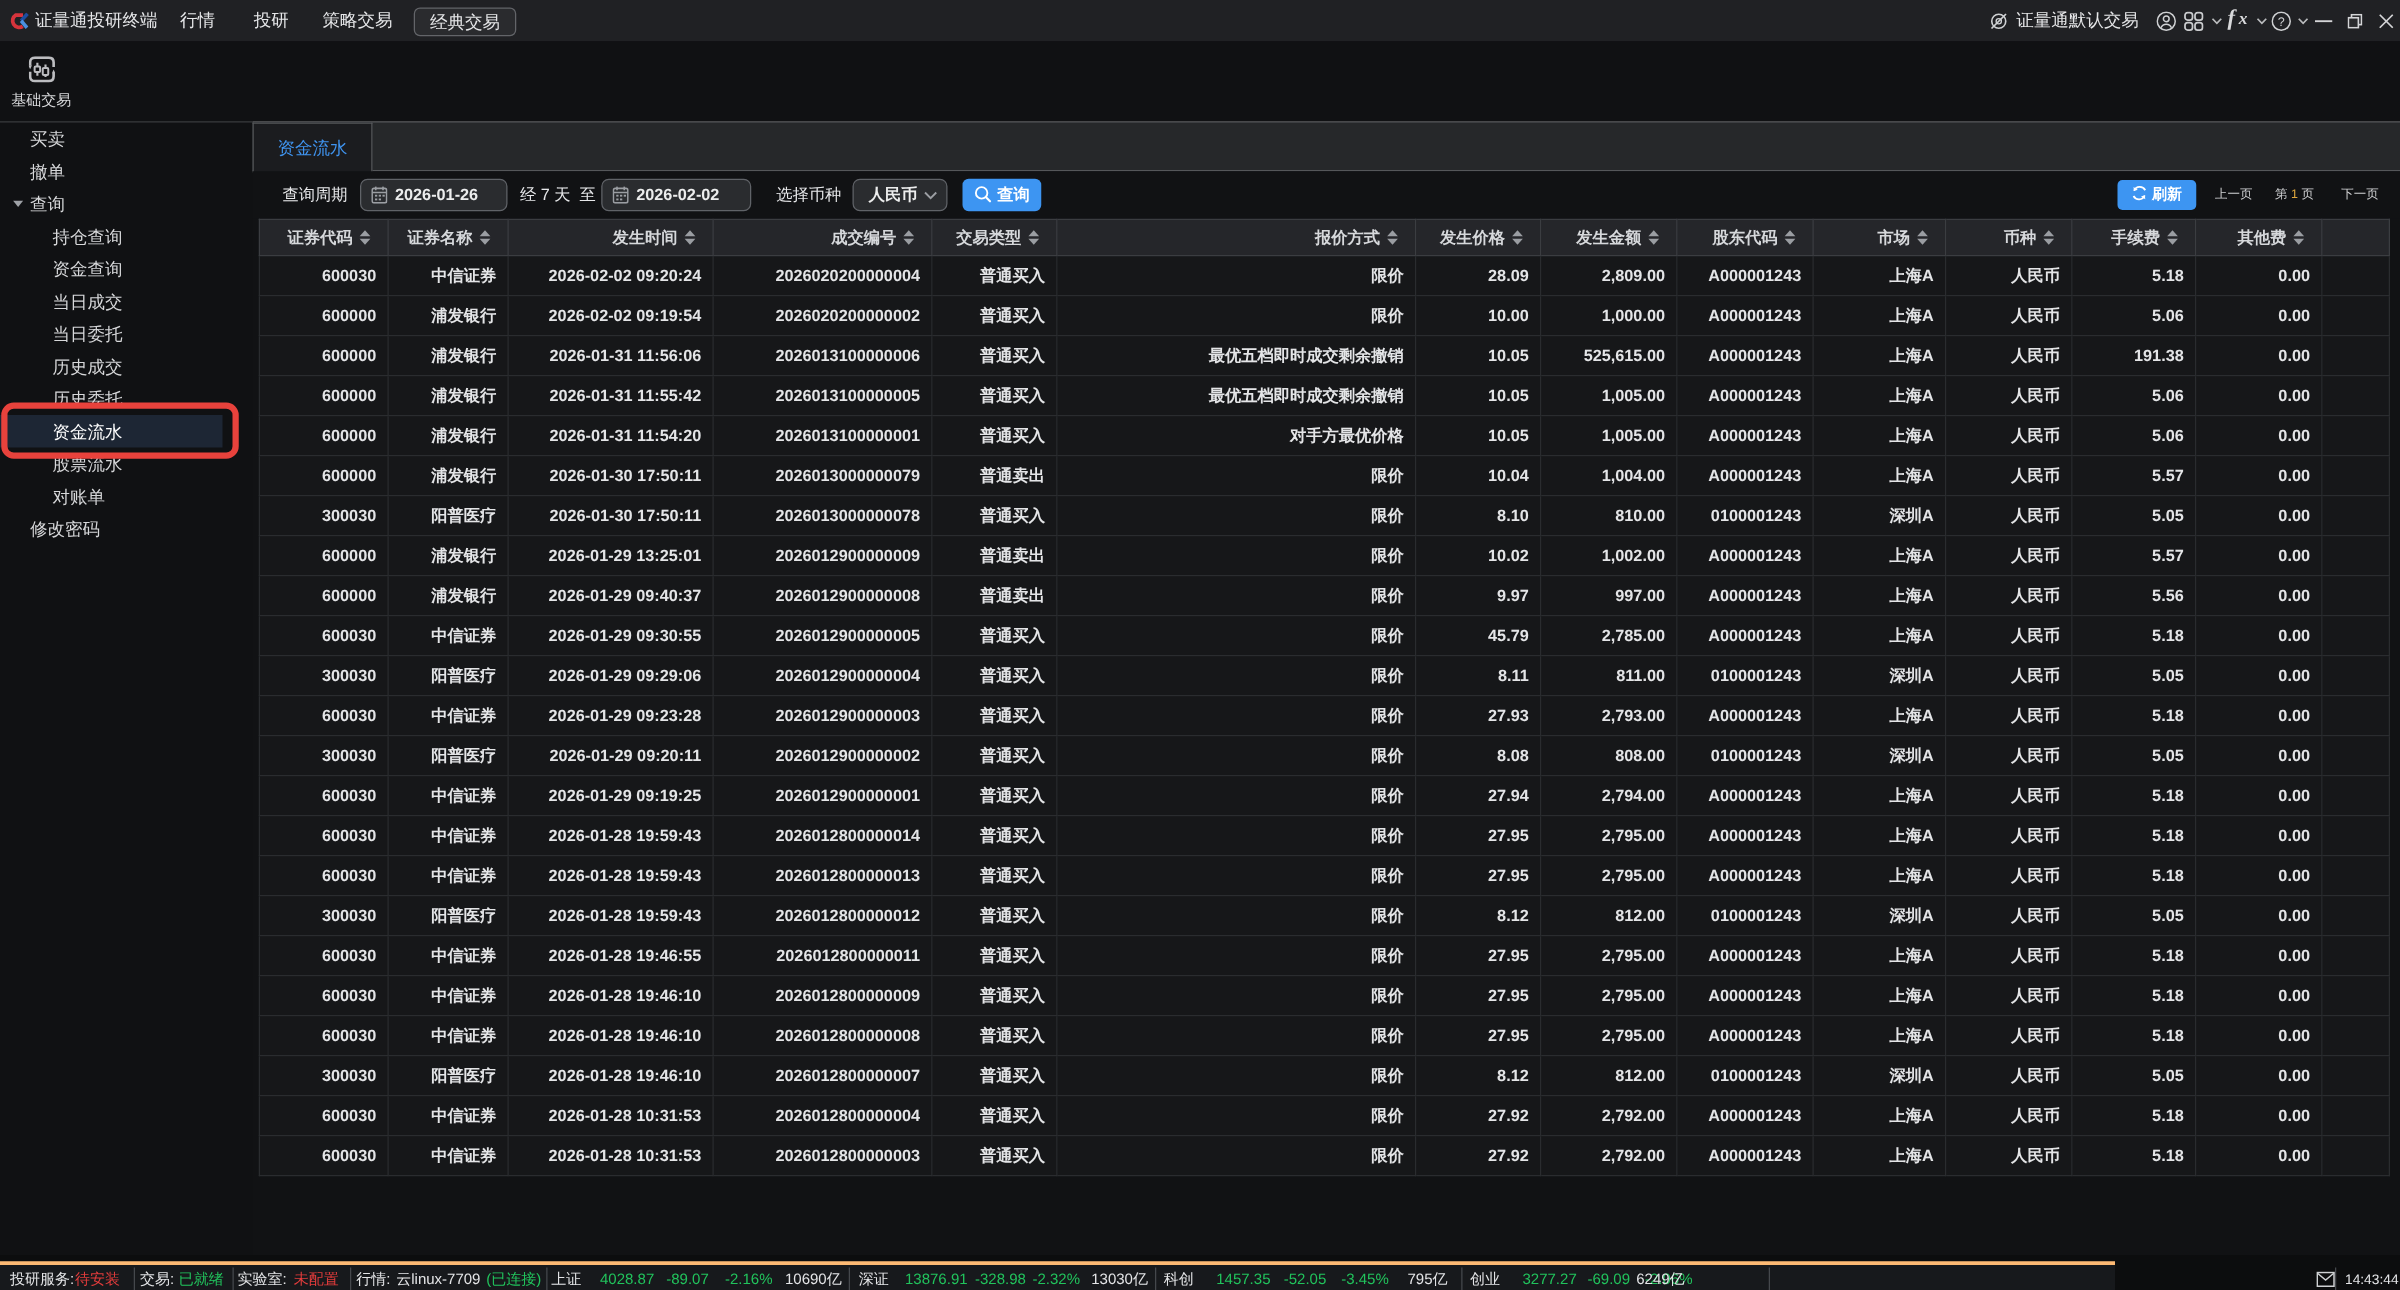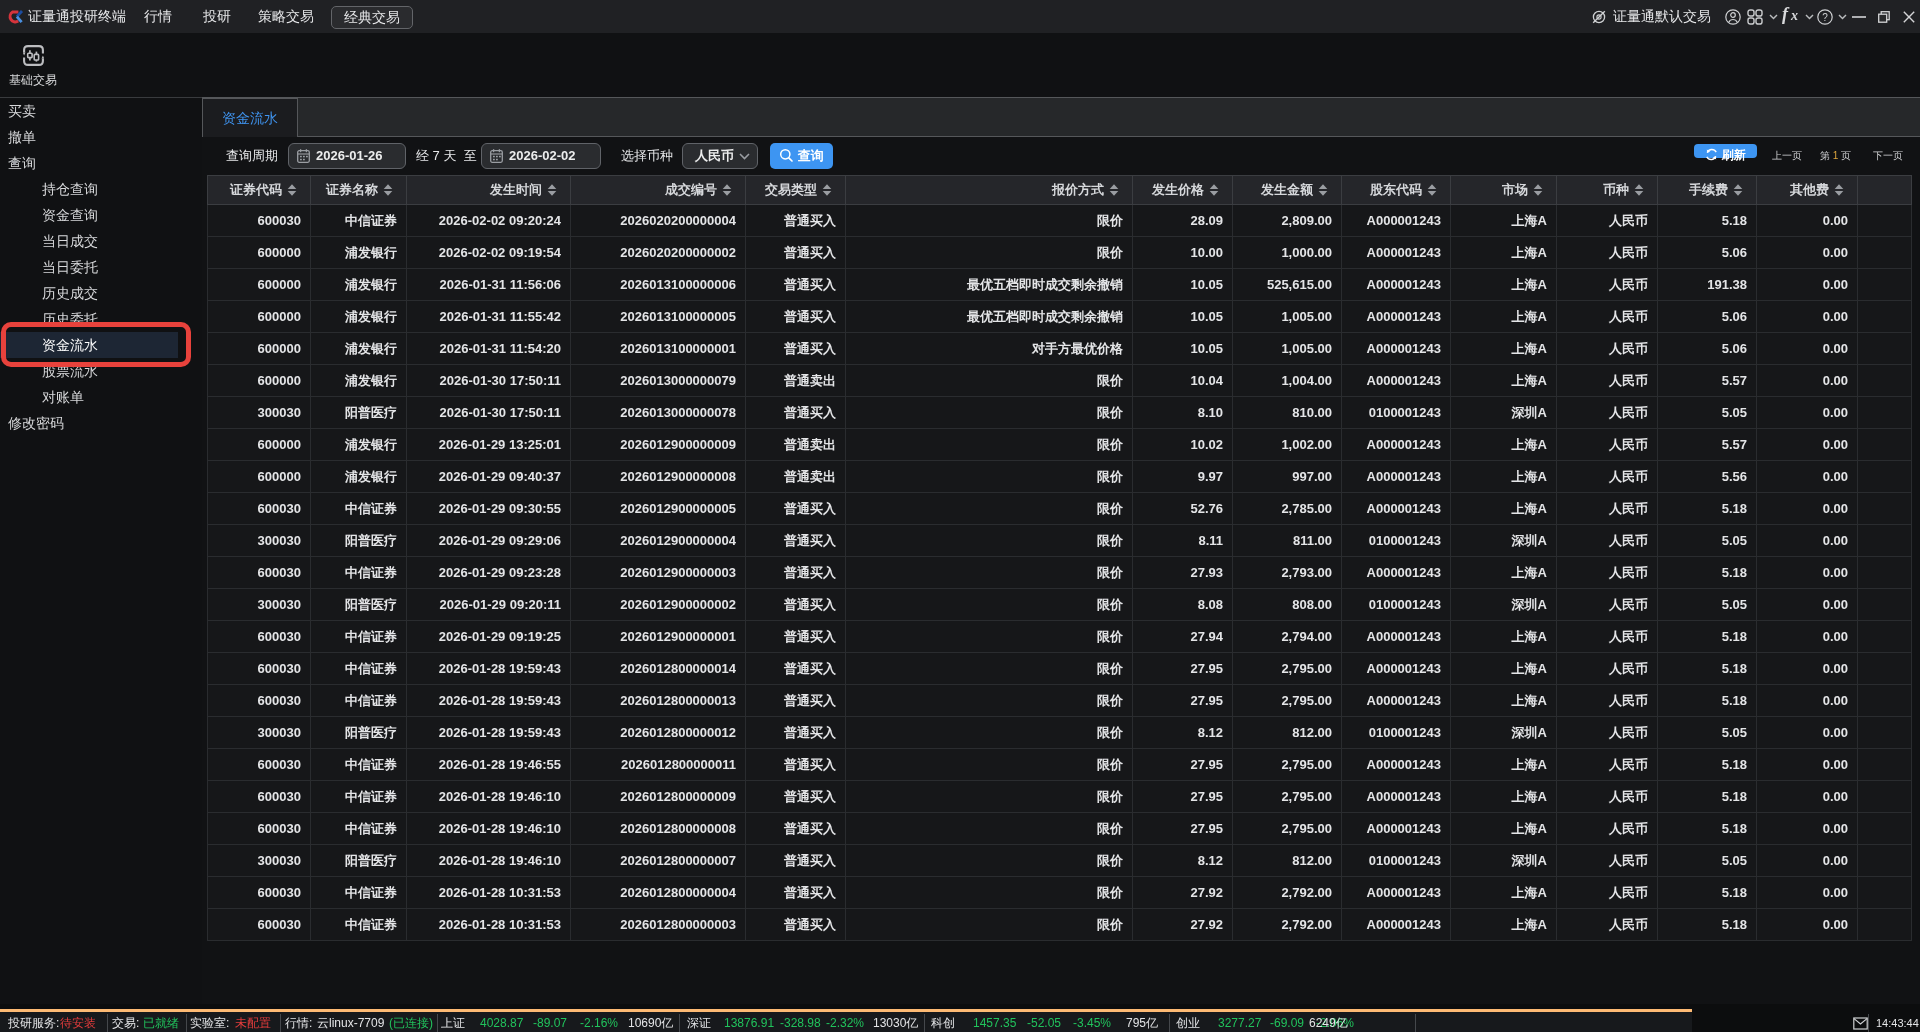--- a/index.html
+++ b/index.html
@@ -8,37 +8,37 @@
 .logo{position:absolute;left:7px;top:10px}
 #tbtitle{left:28px}
 .clsbox{position:absolute;left:331px;top:6px;width:82px;height:23px;line-height:21px;text-align:center;border:1px solid #636569;border-radius:5px;background:#2a2b2e}
 .fx{position:absolute;left:1782px;top:4px;font-family:"Liberation Serif",serif;font-style:italic;font-size:18px;font-weight:700;color:#d8d9db}
 .fx2{position:absolute;left:1791px;top:8px;font-family:"Liberation Serif",serif;font-style:italic;font-size:14px;font-weight:700;color:#d8d9db}
 .ticon{position:absolute}
 #toolbar{position:absolute;left:0;top:33px;width:1920px;height:64px;background:#101113}
 .bicon{position:absolute;left:23px;top:12px}
 .blabel{position:absolute;left:7px;top:39px;width:52px;text-align:center;font-size:12px;color:#d9dadc}
 #sidebar{position:absolute;left:0;top:97px;width:202px;height:907px;background:#101113;border-top:1px solid #393b3e}
-.si{position:relative;height:26px;line-height:26px;font-size:14px;color:#d7d8da;padding-left:8px}
+.si{position:relative;height:26px;line-height:26px;font-size:14px;color:#d7d8da;padding-left:24px}
 .si.lv1{padding-left:42px}
 .si.act{background:#1d2634;width:178px;color:#fff}
 .arr{position:absolute;left:10px;top:10px}
 #content{position:absolute;left:202px;top:97px;width:1718px;height:907px;background:#111214}
 #tabbar{position:absolute;left:0;top:0;width:1718px;height:40px;background:#26282a;border-top:1px solid #55575a;border-bottom:1px solid #55575a}
 #tab1{position:absolute;left:0;top:0;width:96px;height:40px;background:#1b1c1f;border:1px solid #55575a;border-bottom:none;color:#3f94f0;font-size:14px;text-align:center;line-height:39px}
 #querybar{position:absolute;left:0;top:40px;width:1718px;height:38px;background:#111214;font-size:13px;color:#e7e8ea}
 #querybar .q{position:absolute;top:0;height:38px;line-height:38px;font-weight:400}
 .dinput{position:absolute;top:6px;height:26px;background:#2a2c2f;border:1px solid #606368;border-radius:6px;color:#eceded;font-weight:700;font-size:13px;line-height:24px}
 .cal{position:absolute;left:8px;top:5px}
 .dtext{position:absolute;left:27px}
 .seldd{position:absolute;left:480px;top:6px;width:76px;height:26px;background:#2a2c2f;border:1px solid #606368;border-radius:6px;color:#eceded;font-weight:700;font-size:13px;line-height:24px}
 .ddchev{position:absolute;right:7px;top:9px}
 .btn{position:absolute;background:#3d95f2;border-radius:5px;color:#fff;font-weight:700;font-size:13px;text-align:center}
 #qbtn{left:568px;top:6px;width:63px;height:26px;line-height:26px}
-#rbtn{left:1492px;top:7px;width:63px;height:14px;line-height:23px;border-radius:4px;font-size:12px}
+#rbtn{left:1492px;top:7px;width:63px;height:24px;line-height:23px;border-radius:4px;font-size:12px}
 .pag{position:absolute;top:0;height:38px;line-height:38px;font-size:10px;color:#cfd0d2}
 #pg1{left:1570px}#pg2{left:1618px}#pg3{left:1671px}
 .yel{color:#dfa73e}
 #tblwrap{position:absolute;left:5px;top:78px}
 table{border-collapse:collapse;table-layout:fixed;width:1704px;font-family:"Liberation Sans",sans-serif}
 th{height:29px;background:#25262a;border:1px solid #3b3d41;color:#d6d8db;font-size:13px;font-weight:700;text-align:right;padding-right:13px;white-space:nowrap}
 td{height:32px;background:#161719;border:1px solid #2a2c2f;color:#e4e5e7;font-size:13px;font-weight:700;text-align:right;padding-right:9px;white-space:nowrap;overflow:hidden}
 .st{vertical-align:-2px;margin-left:5px}
 #statusbar{position:absolute;left:0;top:1004px;width:1920px;height:28px;background:#0c0d0e}
 #sbin{position:absolute;left:0;top:5px;width:1692px;height:23px;background:#17191c;border-top:3px solid #fdba74;font-size:12px}
@@ -410,21 +410,21 @@
             <td>0.00</td>
             <td></td>
           </tr>
 <tr>
             <td>600030</td>
             <td>中信证券</td>
             <td>2026-01-29 09:30:55</td>
             <td>2026012900000005</td>
             <td>普通买入</td>
             <td>限价</td>
-            <td>52.76</td>
+            <td>45.79</td>
             <td>2,785.00</td>
             <td>A000001243</td>
             <td>上海A</td>
             <td>人民币</td>
             <td>5.18</td>
             <td>0.00</td>
             <td></td>
           </tr>
 <tr>
             <td>300030</td>

